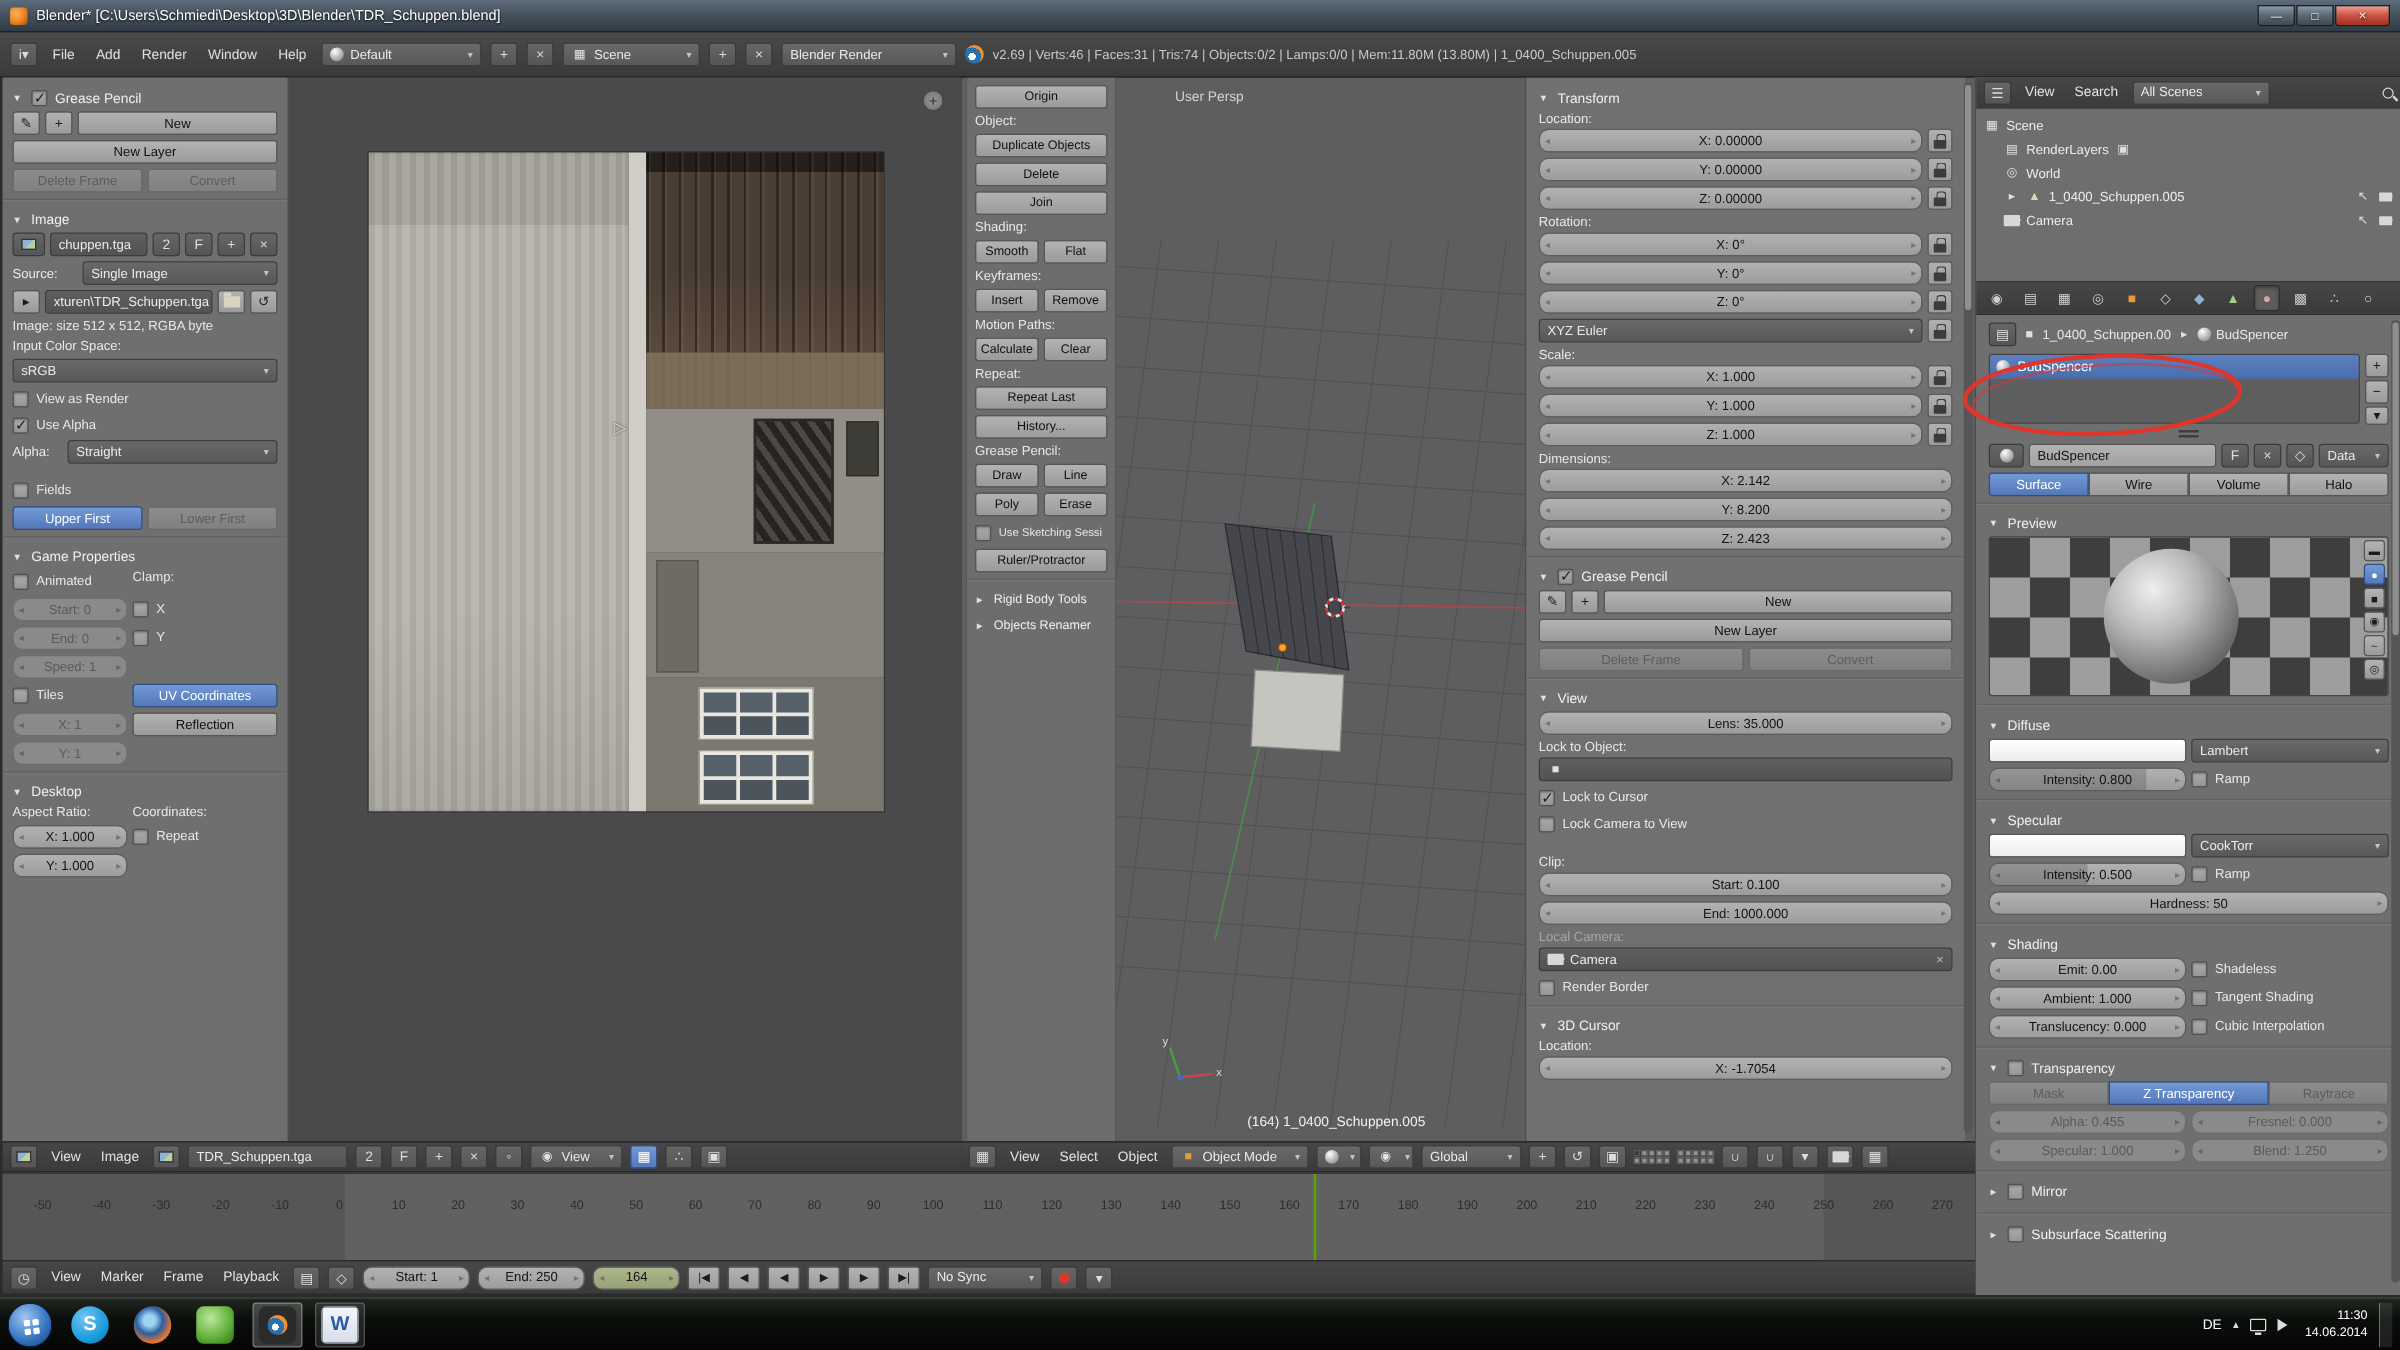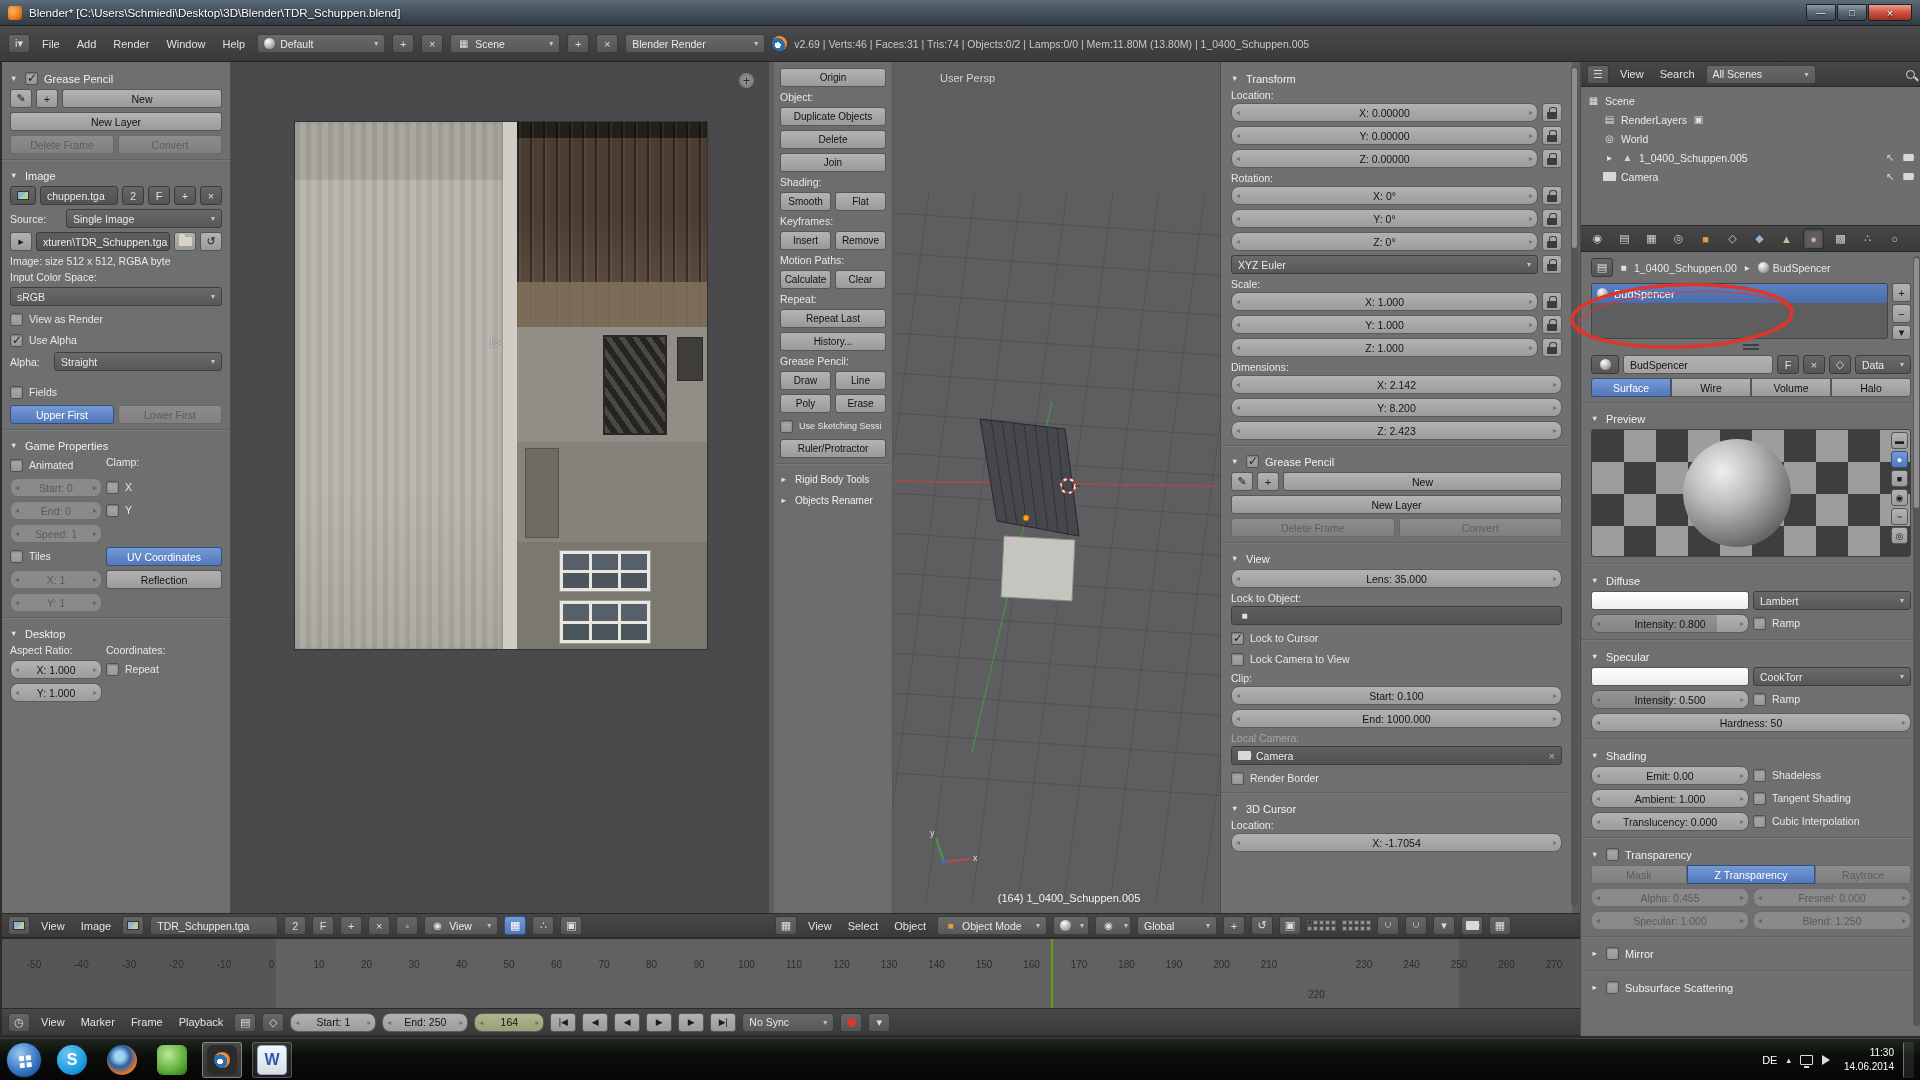--- a/index.html
+++ b/index.html
@@ -683,21 +683,21 @@
       </div>
     <div class="row">
         <div class="dfield" style="flex:1">
           <span class="oic">■</span>
         </div>
       </div>
     <div class="chkrow" style="margin-bottom:3px">
         <span class="chk on"></span>
         <span class="lbl">Lock to Cursor</span>
       </div>
-    <div class="chkrow" style="margin-bottom:4px">
+    <div class="chkrow" style="margin-bottom:16px">
         <span class="chk"></span>
         <span class="lbl">Lock Camera to View</span>
       </div>
     <div class="row" style="margin-bottom:2px">
         <span class="lbl">Clip:</span>
       </div>
     <div class="row">
         <div class="num" style="flex:1">
           <span class="nval">Start: 0.100</span>
         </div>
@@ -852,21 +852,21 @@
         <span class="tick" style="left: 839.5px;">120</span>
         <span class="tick" style="left: 887px;">130</span>
         <span class="tick" style="left: 934.5px;">140</span>
         <span class="tick" style="left: 982px;">150</span>
         <span class="tick" style="left: 1029.5px;">160</span>
         <span class="tick" style="left: 1077px;">170</span>
         <span class="tick" style="left: 1124.5px;">180</span>
         <span class="tick" style="left: 1172px;">190</span>
         <span class="tick" style="left: 1219.5px;">200</span>
         <span class="tick" style="left: 1267px;">210</span>
-        <span class="tick" style="left: 1314.5px; margin-top: 30px;">220</span>
+        <span class="tick" style="left: 1314.5px;">220</span>
         <span class="tick" style="left: 1362px;">230</span>
         <span class="tick" style="left: 1409.5px;">240</span>
         <span class="tick" style="left: 1457px;">250</span>
         <span class="tick" style="left: 1504.5px;">260</span>
         <span class="tick" style="left: 1552px;">270</span>
       </div>
     <div id="frame-line" style="left: 1048.5px;"></div>
   </div>
   <div class="ehdr abs" style="left:0;top:70px;width:1578px;height:28px">
     <div class="ibtn dark">◷</div>

